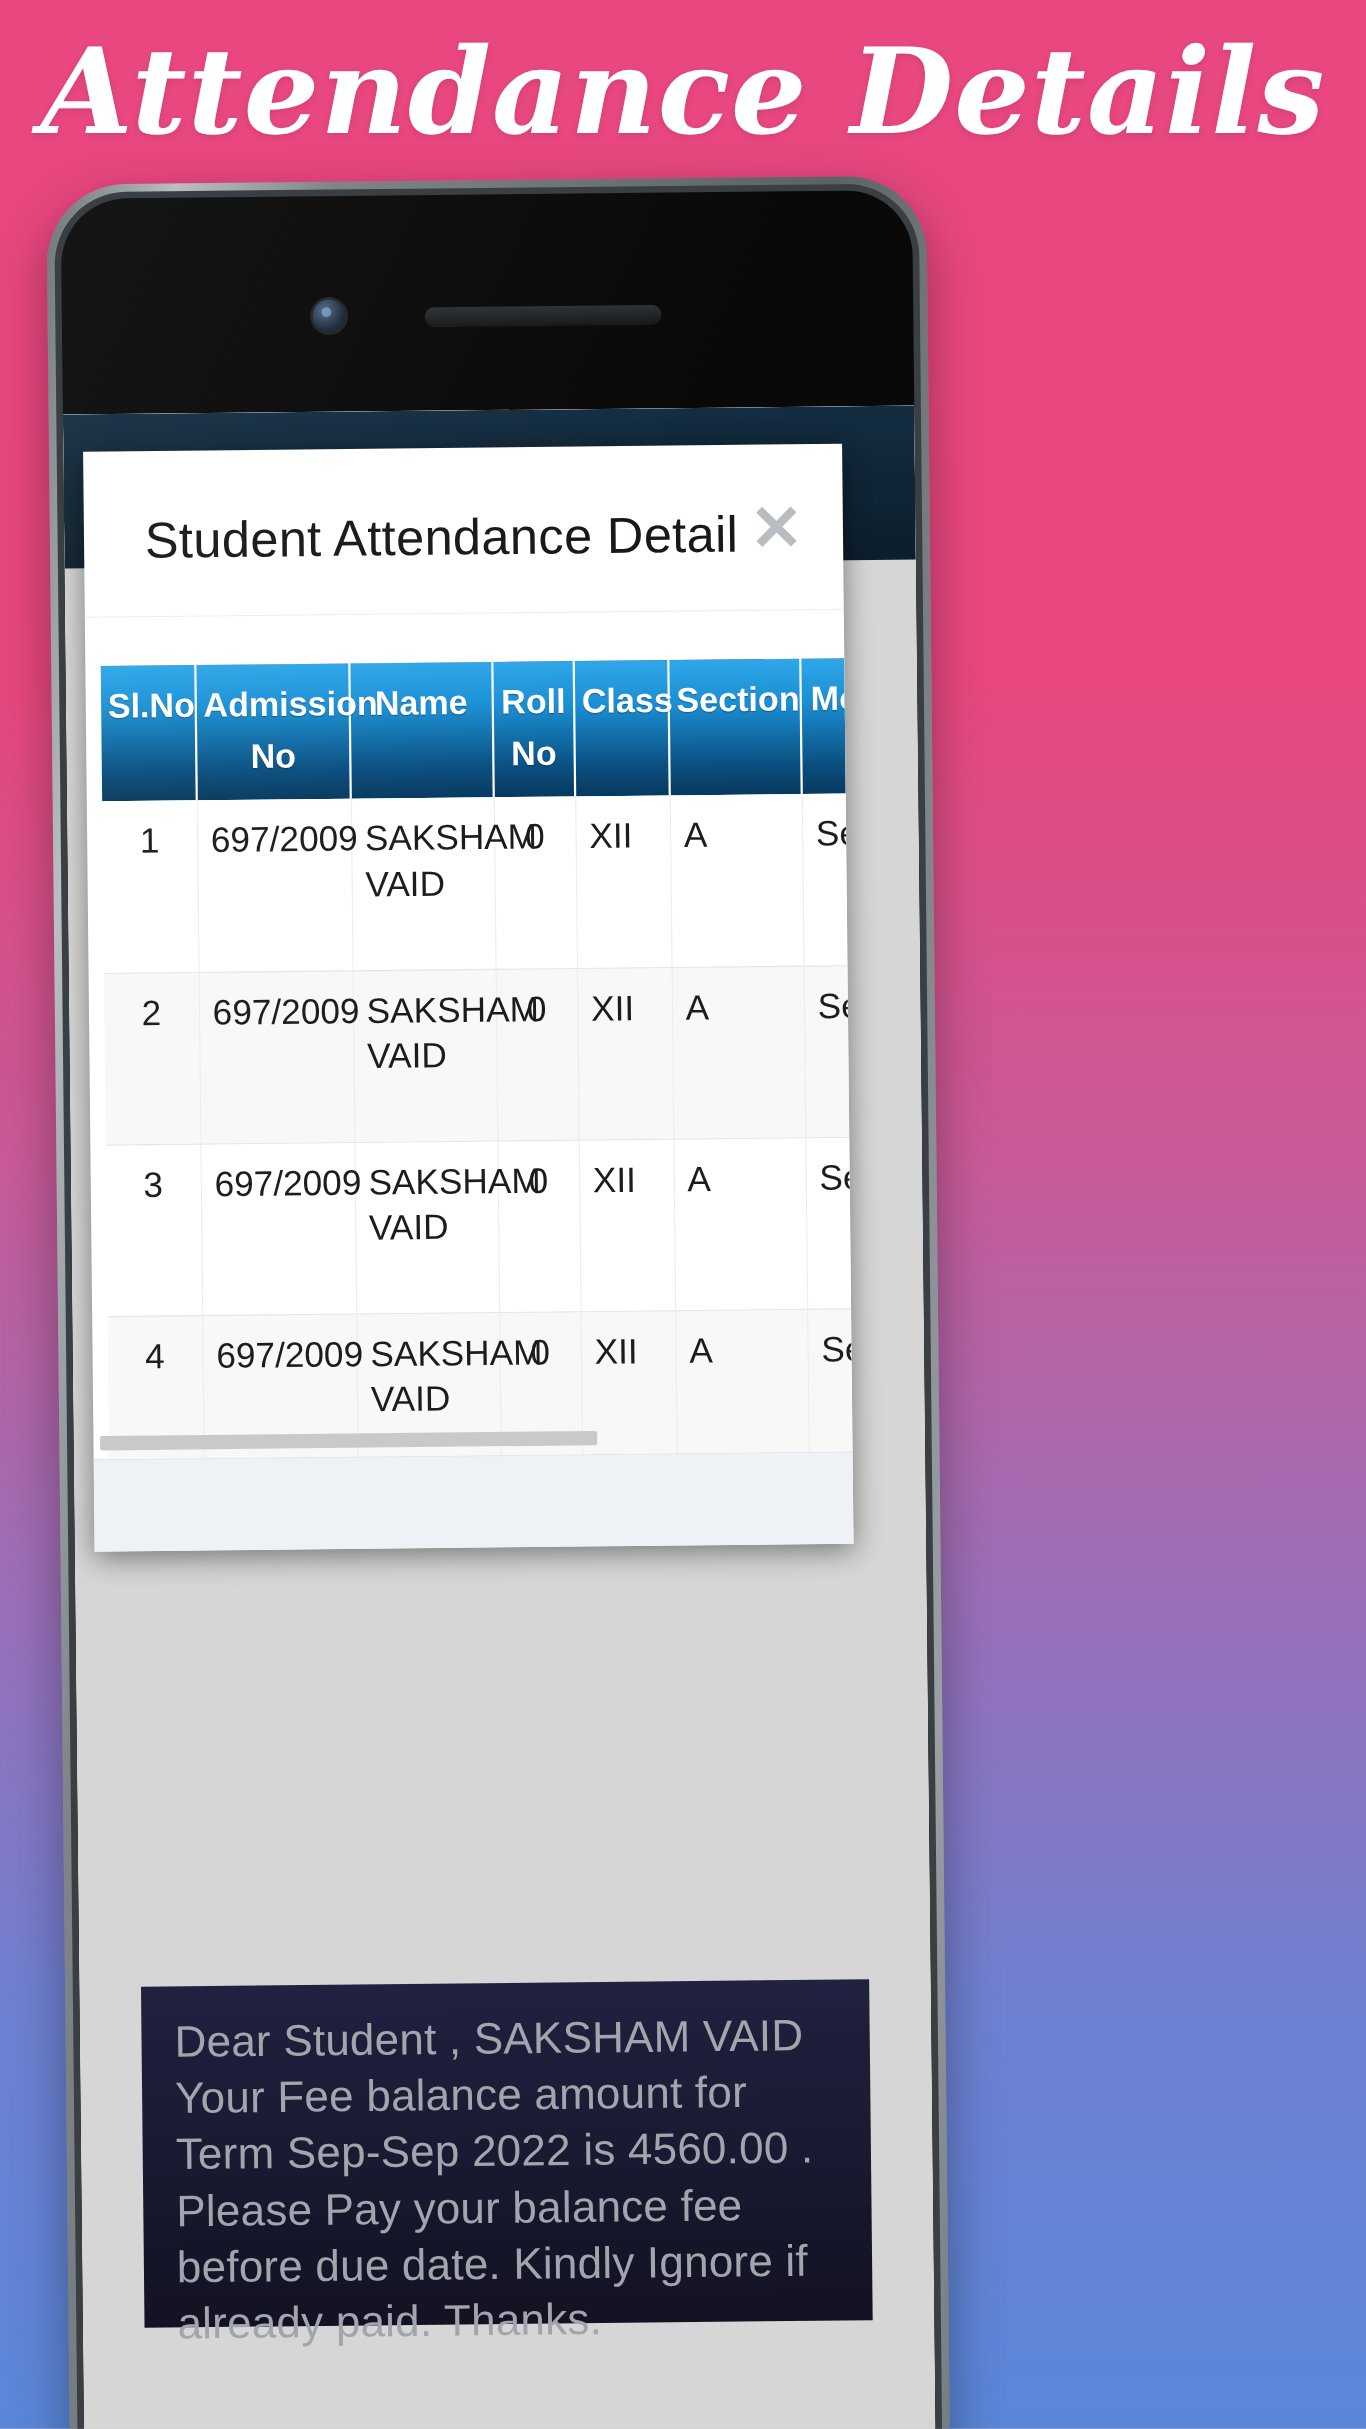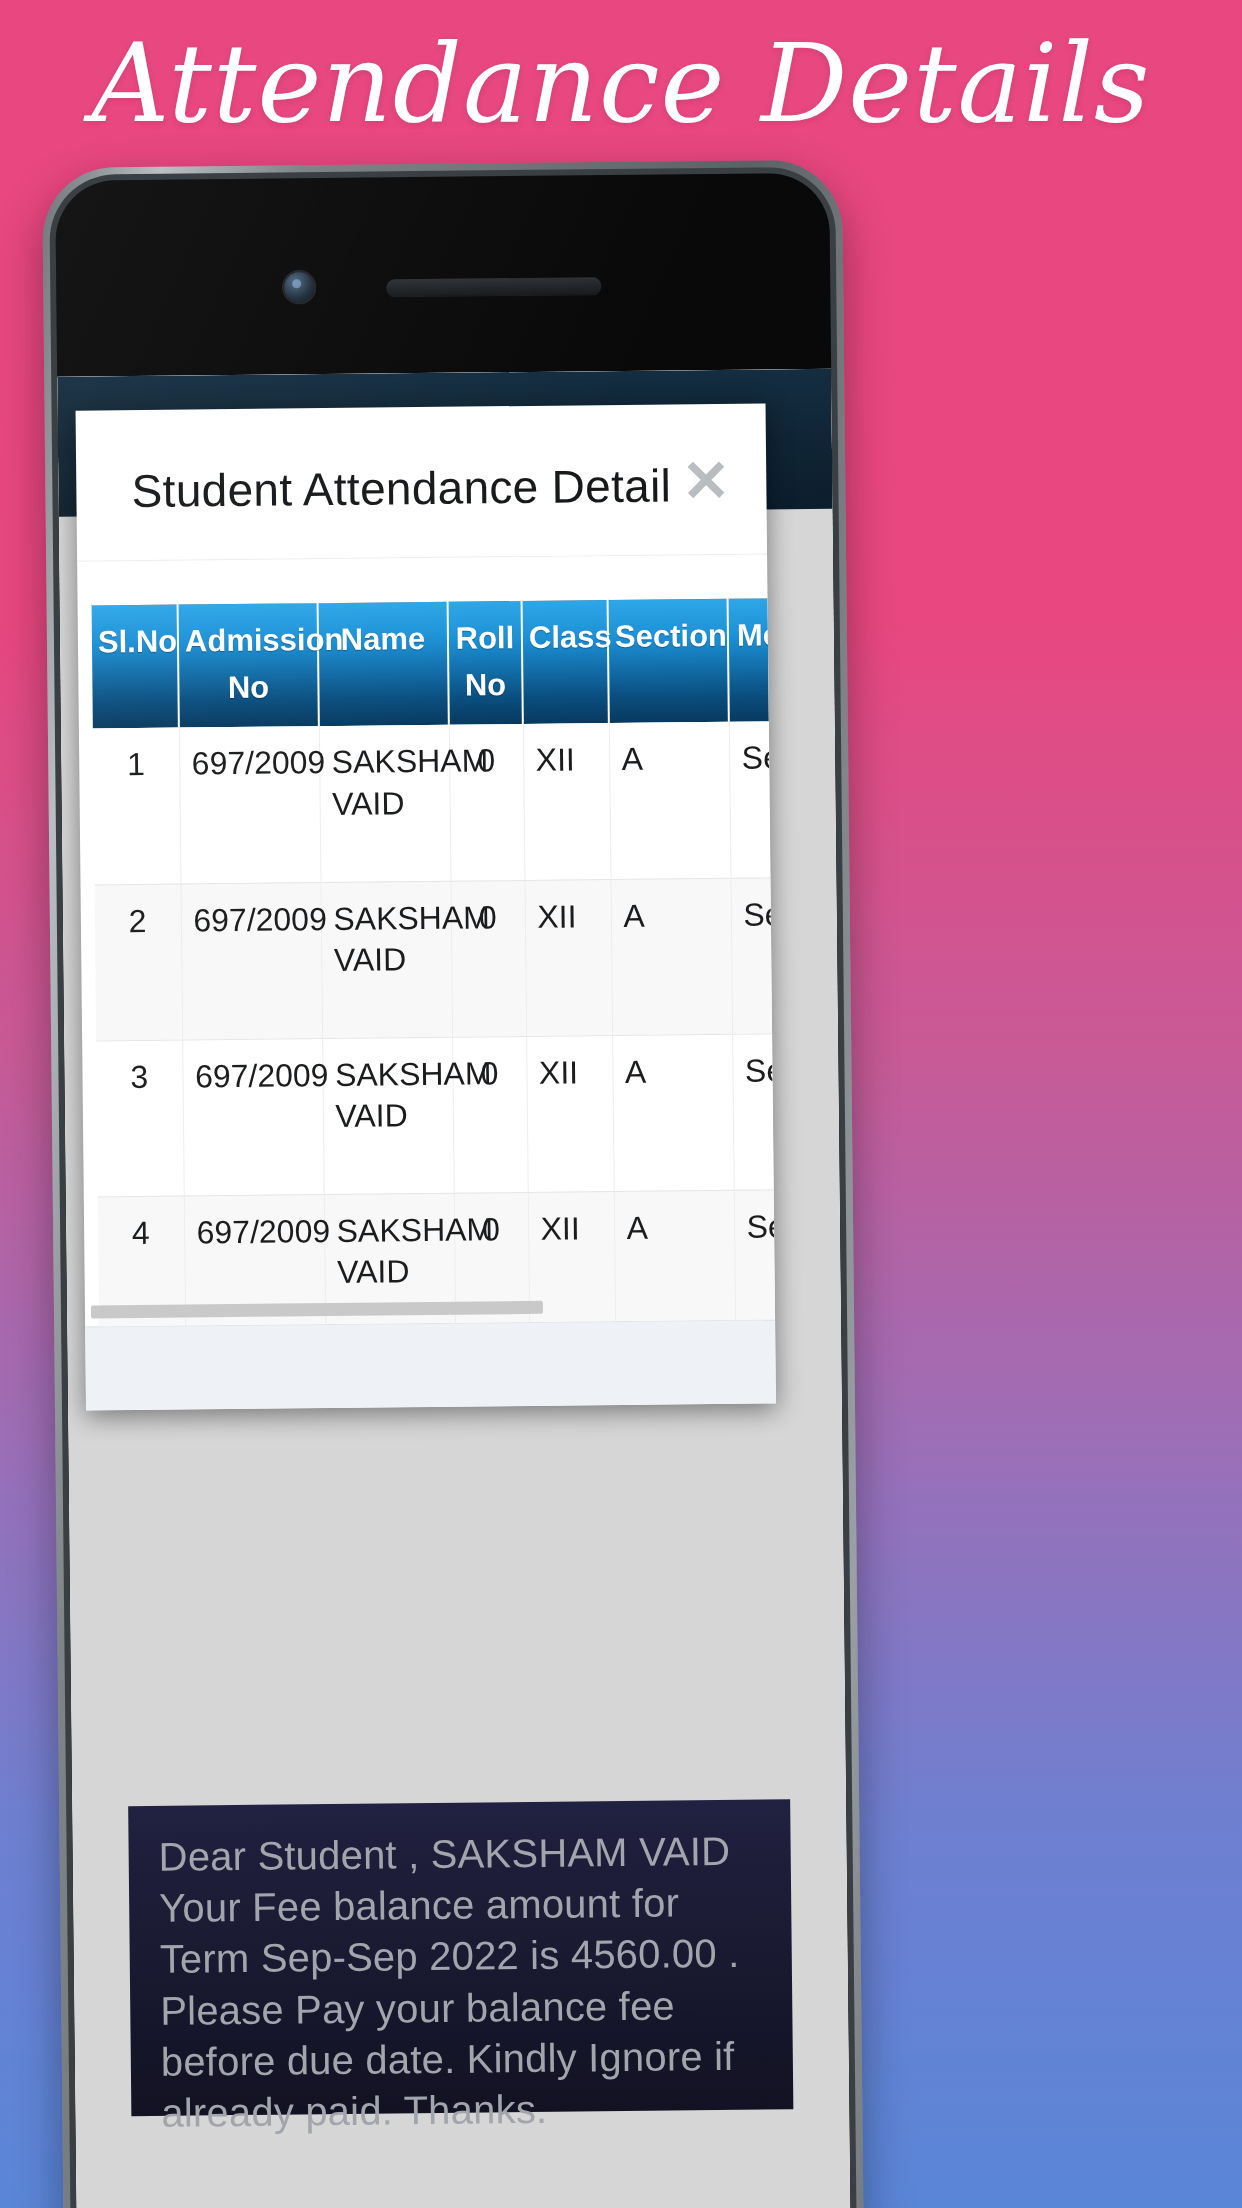--- a/index.html
+++ b/index.html
@@ -14,21 +14,21 @@
   }
 
   
   .promo-title{
     position:absolute; top:22px; left:0; width:100%;
     text-align:center;
     font-family:"DejaVu Serif", serif;
     font-style:italic;
     font-size:108px;
     line-height:1.15;
-    font-weight:400;
+    font-weight:700;
     color:#ffffff;
     letter-spacing:1px;
     text-shadow:0 2px 6px rgba(0,0,0,.10);
   }
 
   
   .phone{
     position:absolute;
     left:42px; top:168px;
     width:800px; height:2200px;

